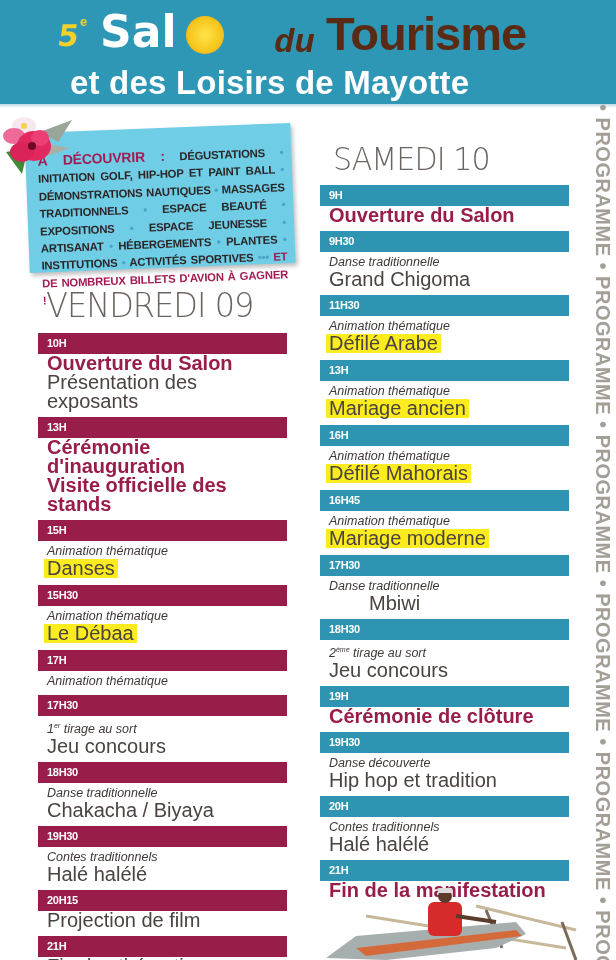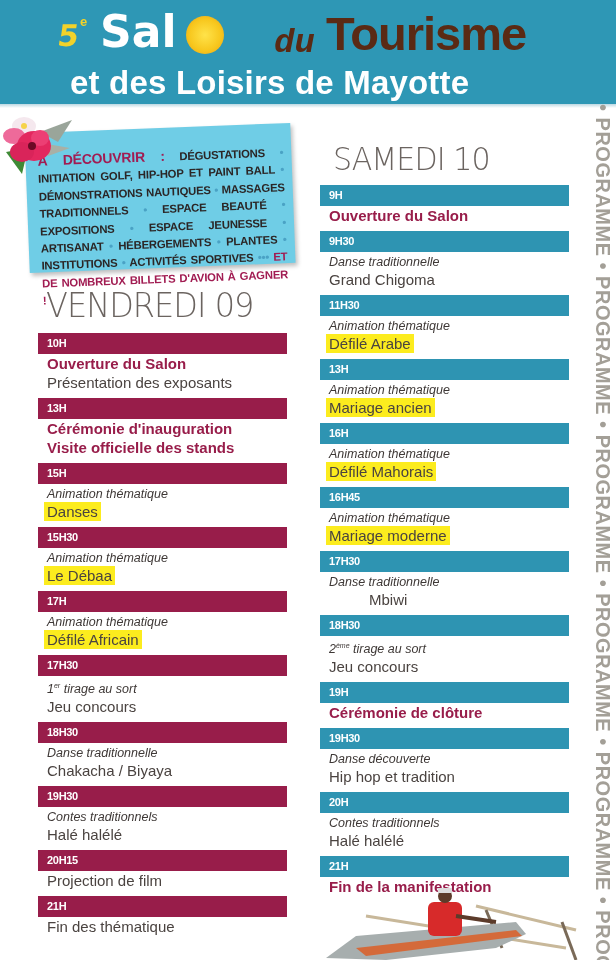--- a/index.html
+++ b/index.html
@@ -39,21 +39,21 @@
   .col { position: absolute; }
   .col-fri { left: 38px; top: 333px; width: 249px; }
   .col-sat { left: 320px; top: 185px; width: 249px; }
   .slot { position: relative; }
   .slot-bar { height: 21px; line-height: 21px; padding-left: 9px; font-family: "Liberation Sans", sans-serif; font-weight: bold; font-size: 11px; color: #ffffff; letter-spacing: -0.3px; }
   .col-fri .slot-bar { background: #981d4a; }
   .col-sat .slot-bar { background: #2e94b2; }
   .slot-body { padding-left: 9px; padding-bottom: 3px; }
   .slot-cat { font-style: italic; font-size: 12.5px; color: #3e3836; line-height: 16px; padding-top: 2px; }
   .slot-cat sup { font-size: 7px; }
-  .slot-title { font-size: 15px; color: #4a4340; line-height: 19px; }
+  .slot-title { font-size: 20px; color: #4a4340; line-height: 19px; }
   .slot-title.hl { display: inline-block; background: #fcec1e; padding: 0 3px; margin-left: -3px; }
   .slot-title.strong { font-weight: bold; color: #981d4a; }
   .gap { height: 3px; }
 
   
   .pirogue { position: absolute; left: 326px; top: 888px; width: 260px; height: 72px; }
 </style>
 </head>
 <body>
 
@@ -125,21 +125,20 @@
       <div class="slot-body">
         <div class="slot-cat">Animation thématique</div>
         <div><span class="slot-title hl">Le Débaa</span></div>
       </div>
     </div>
     <div class="gap"></div>
     <div class="slot">
       <div class="slot-bar">17H</div>
       <div class="slot-body">
         <div class="slot-cat">Animation thématique</div>
-        <div><span class="slot-title hl">Défilé Africain</span></div>
       </div>
     </div>
     <div class="gap"></div>
     <div class="slot">
       <div class="slot-bar">17H30</div>
       <div class="slot-body">
         <div class="slot-cat"><span>1</span><sup>er</sup><span> tirage au sort</span></div>
         <div>
           <span class="slot-title plain" style="display: block;">Jeu concours</span>
         </div>

